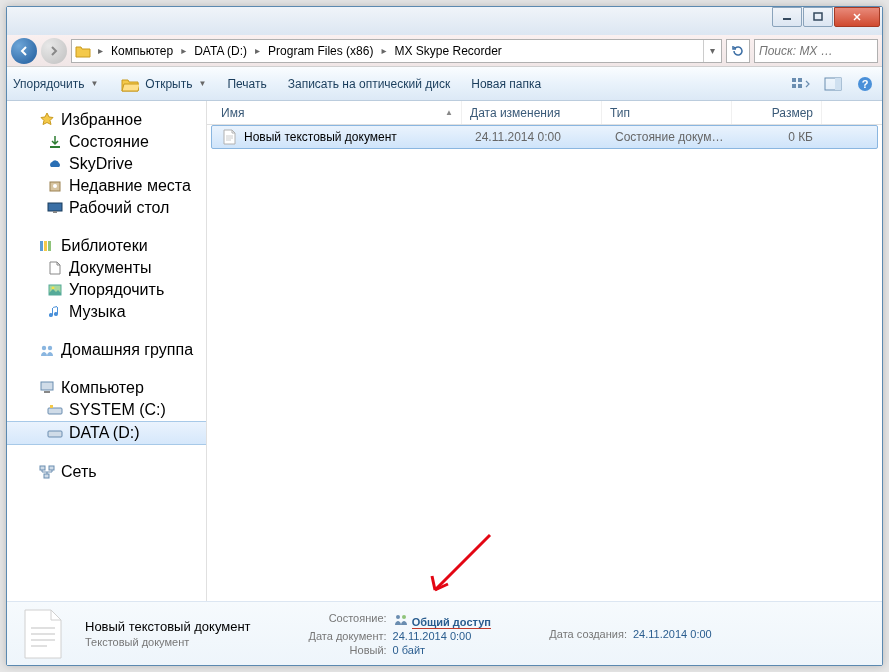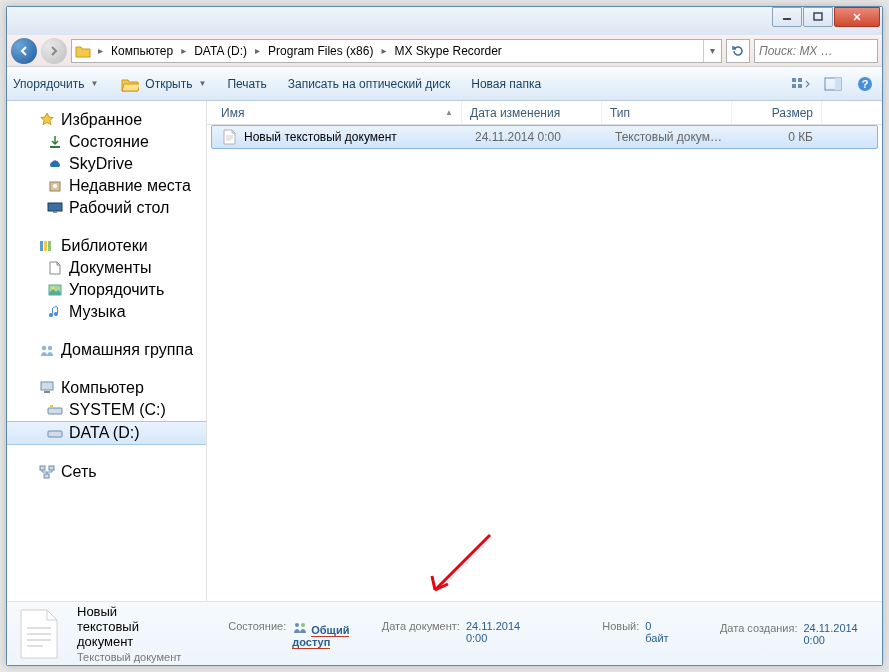--- a/index.html
+++ b/index.html
@@ -60,21 +60,21 @@
 .cell.date { width: 140px; color: #666; }
 .cell.type { width: 130px; color: #666; }
 .cell.size { width: 84px; text-align: right; color: #666; }
 
 
 .details { height: 64px; border-top: 1px solid #dce6f2; background: linear-gradient(#f6fafd,#eef5fb); display: flex; align-items: center; padding: 4px 10px; font-size: 11px; gap: 16px; }
 .details .thumb { width: 52px; height: 52px; display: flex; align-items: center; justify-content: center; }
 .details .meta { display: flex; flex-direction: column; gap: 2px; }
 .details .title { font-size: 13px; color: #000; }
 .details .sub { color: #777; }
-.details .props { display: flex; flex-direction: row; gap: 2px; margin-left: 10px; }
+.details .props { display: flex; flex-direction: column; gap: 2px; margin-left: 10px; }
 .details .prop { display: flex; gap: 6px; }
 .details .prop .lbl { color: #777; text-align: right; width: 110px; }
 .details .prop .val { color: #2a5d8f; }
 .shared-link { color: #2a5d8f; border-bottom: 1px solid #c0392b; text-decoration: none; font-weight: bold; }
 
 
 .arrow { position: absolute; left: 420px; top: 530px; pointer-events: none; }
 
 
 svg { display: block; }
@@ -365,21 +365,21 @@
                   <path d="M1 1h8l3 3v11H1z" fill="#fff" stroke="#b0b0b0"></path>
                   <path d="M9 1v3h3" fill="none" stroke="#b0b0b0"></path>
                   <line x1="3" y1="7" x2="10" y2="7" stroke="#ccc"></line>
                   <line x1="3" y1="9" x2="10" y2="9" stroke="#ccc"></line>
                   <line x1="3" y1="11" x2="8" y2="11" stroke="#ccc"></line>
                 </svg>
               </span>
               <span>Новый текстовый документ</span>
             </div>
           <div class="cell date">24.11.2014 0:00</div>
-          <div class="cell type">Текстовый докум…</div>
+          <div class="cell type">Состояние докум…</div>
           <div class="cell size">0 КБ</div>
         </div>
       </div>
     </div>
   </div>
 
   <div class="details">
     <div class="thumb">
       <svg width="44" height="52" viewBox="0 0 44 52">
           <path d="M4 2h26l10 10v38H4z" fill="#fff" stroke="#d0d0d0"></path>

